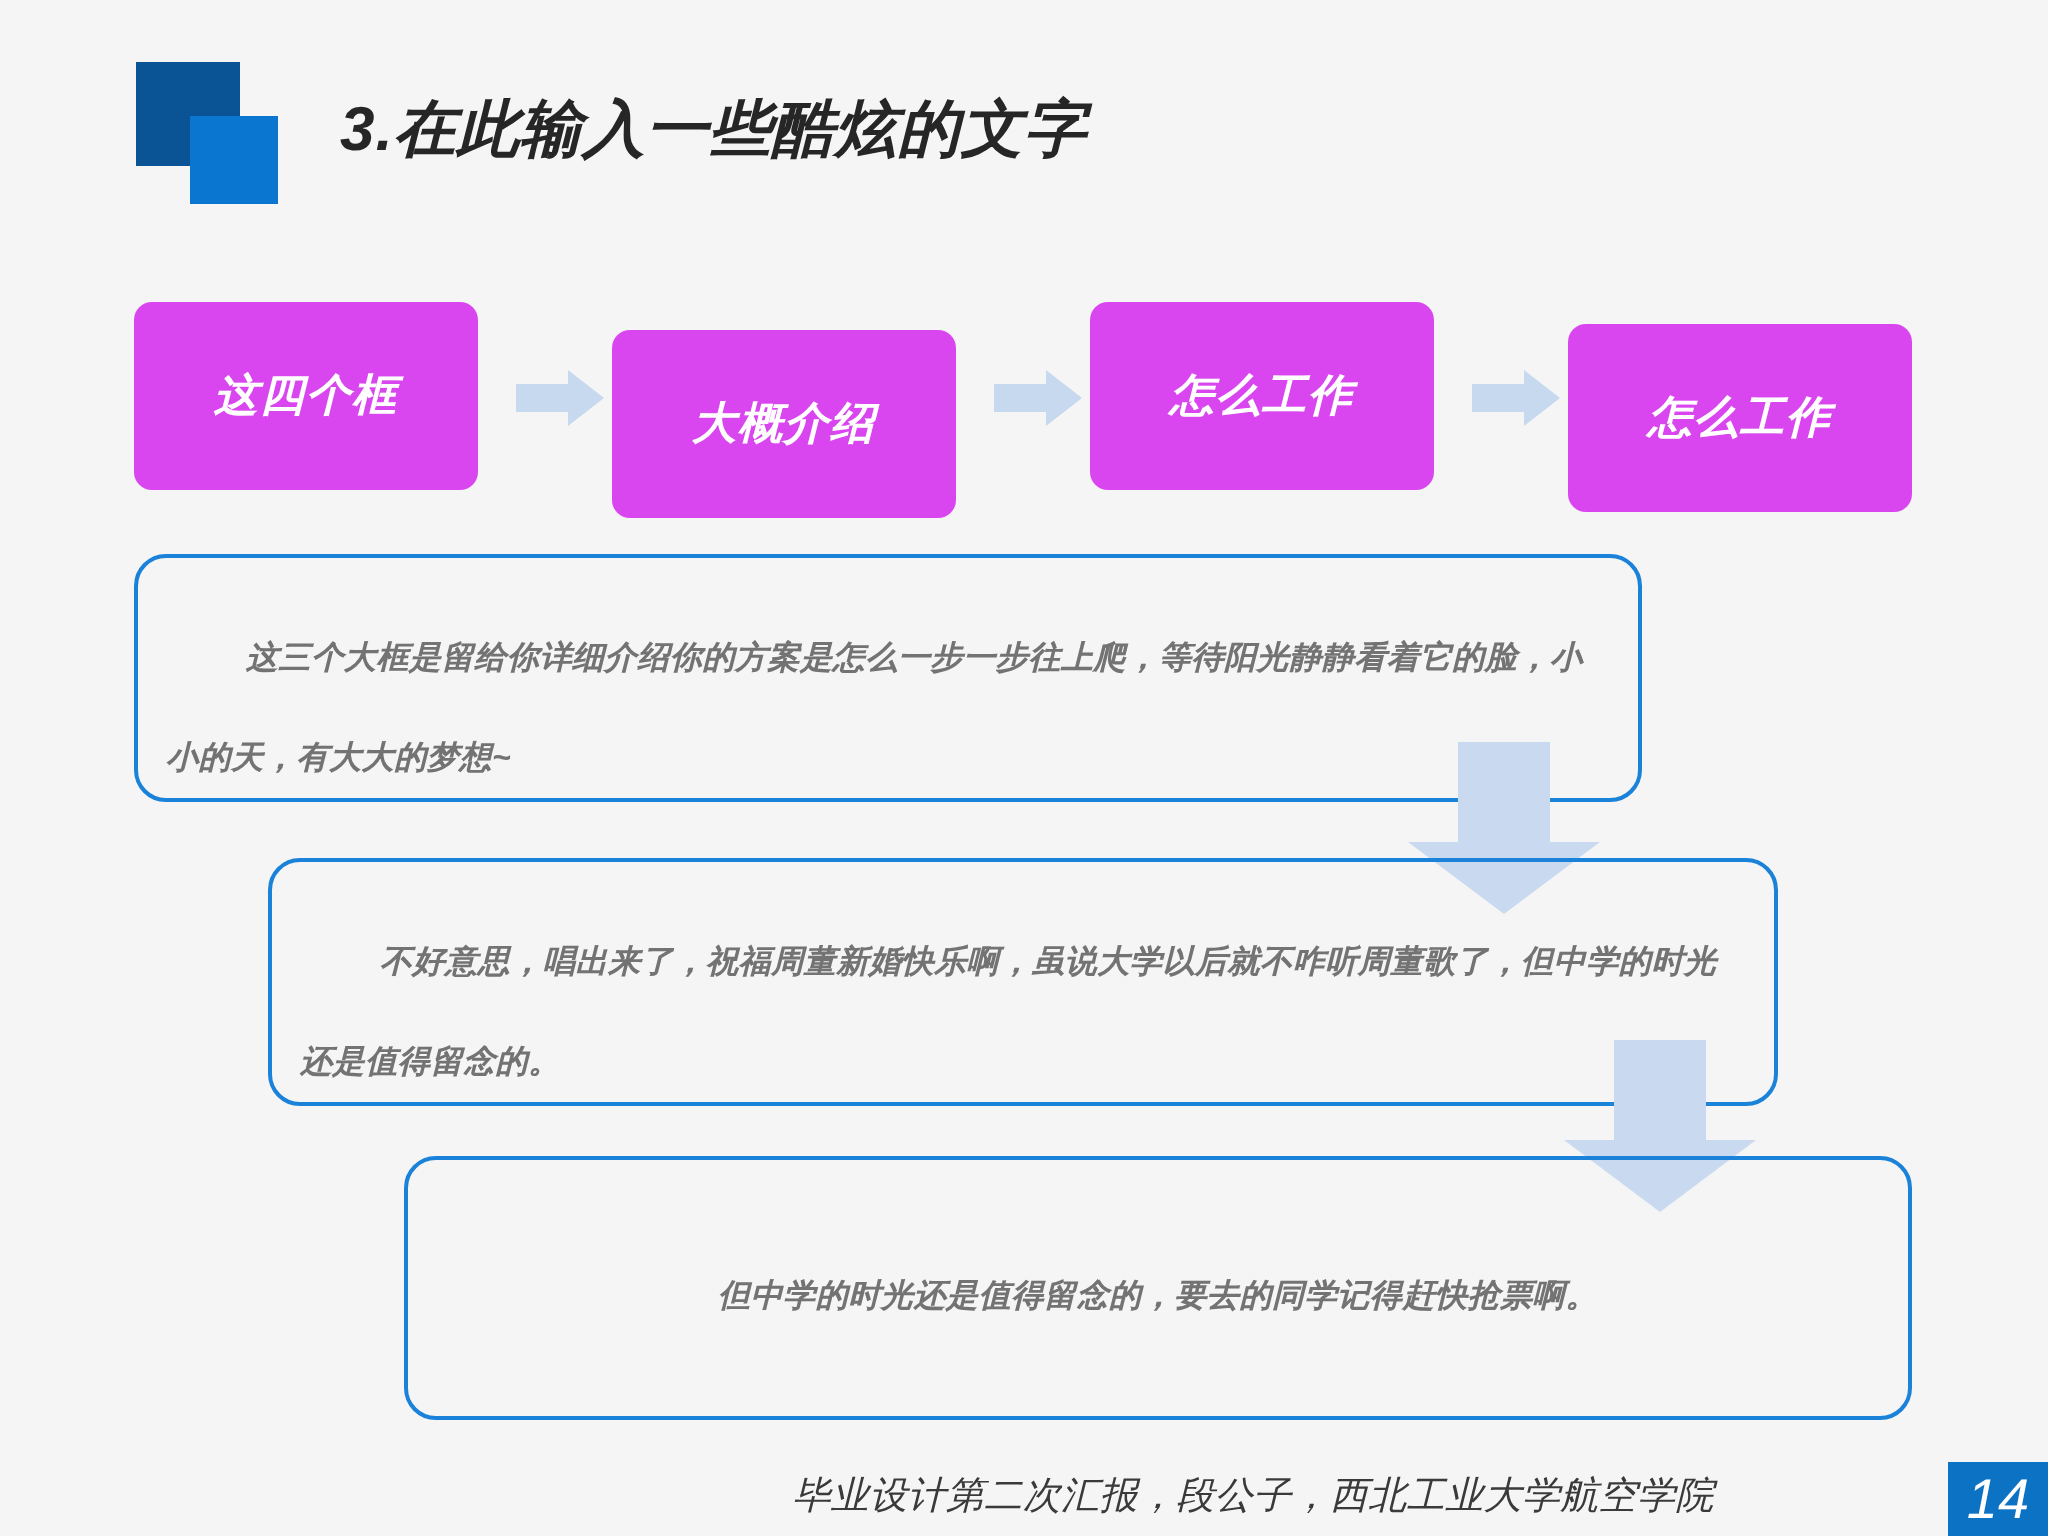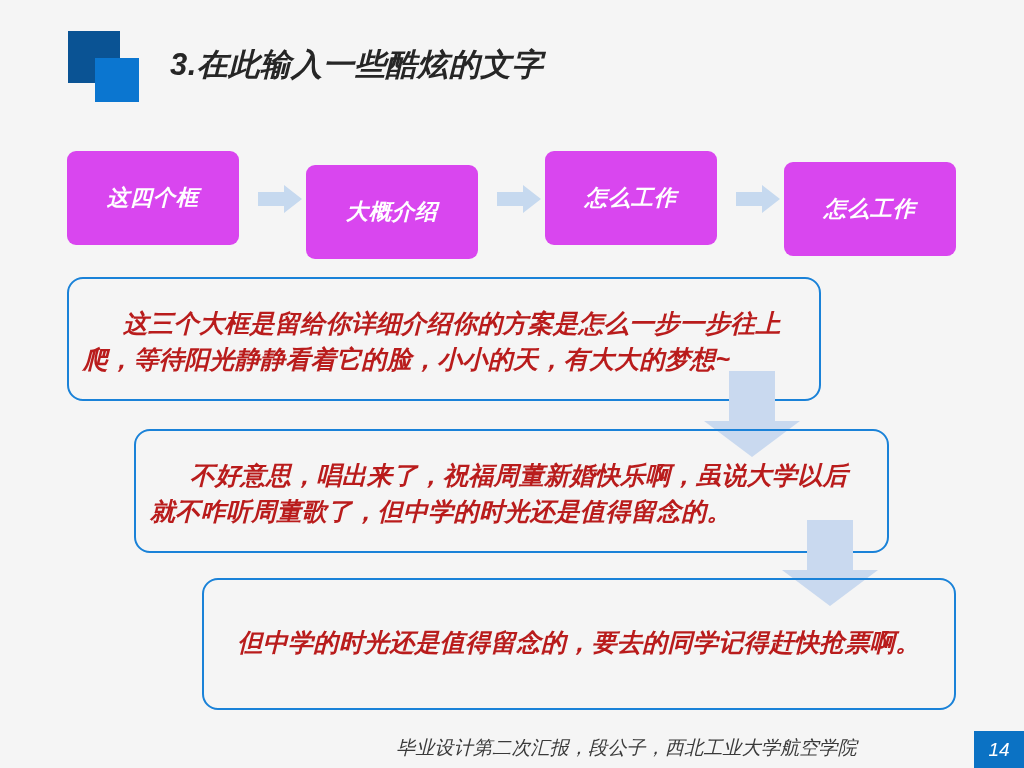--- a/index.html
+++ b/index.html
@@ -93,24 +93,24 @@
     background: rgba(245,245,245,0.0);
     box-sizing: border-box;
   }
   .tb0 { left: 67px;  top: 277px; width: 754px; height: 124px; }
   .tb1 { left: 134px; top: 429px; width: 755px; height: 124px; }
   .tb2 { left: 202px; top: 578px; width: 754px; height: 132px; }
 
   .tb-text {
     position: absolute;
     left: 14px; right: 14px;
-    font-size: 25px;
+    font-size: 16px;
     font-weight: bold;
-    color: #b91c1c;
-    line-height: 36px;
+    color: #737373;
+    line-height: 50px;
     letter-spacing: 0.3px;
     text-indent: 40px;
   }
   .tb0 .tb-text { top: 26px; }
   .tb1 .tb-text { top: 26px; }
   .tb2 .tb-text { top: 44px; text-indent: 0; text-align: center; }
 
   
   .down-arrow {
     position: absolute;
@@ -132,21 +132,21 @@
     letter-spacing: 0.2px;
   }
   .page-badge {
     position: absolute;
     left: 974px;
     top: 731px;
     width: 50px;
     height: 37px;
     background: #0b72c4;
     color: #ffffff;
-    font-size: 19px;
+    font-size: 28px;
     display: flex;
     align-items: center;
     justify-content: center;
   }
 </style>
 </head>
 <body>
 
 <div id="slide">
 

